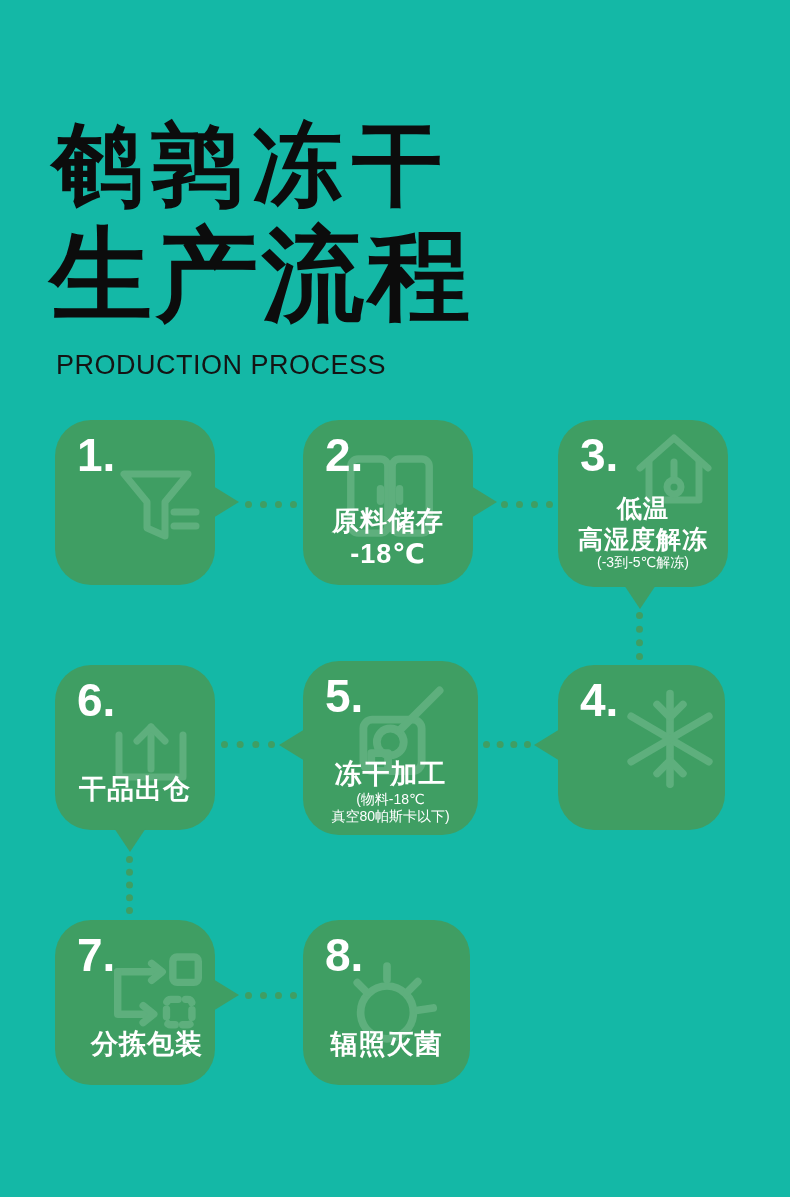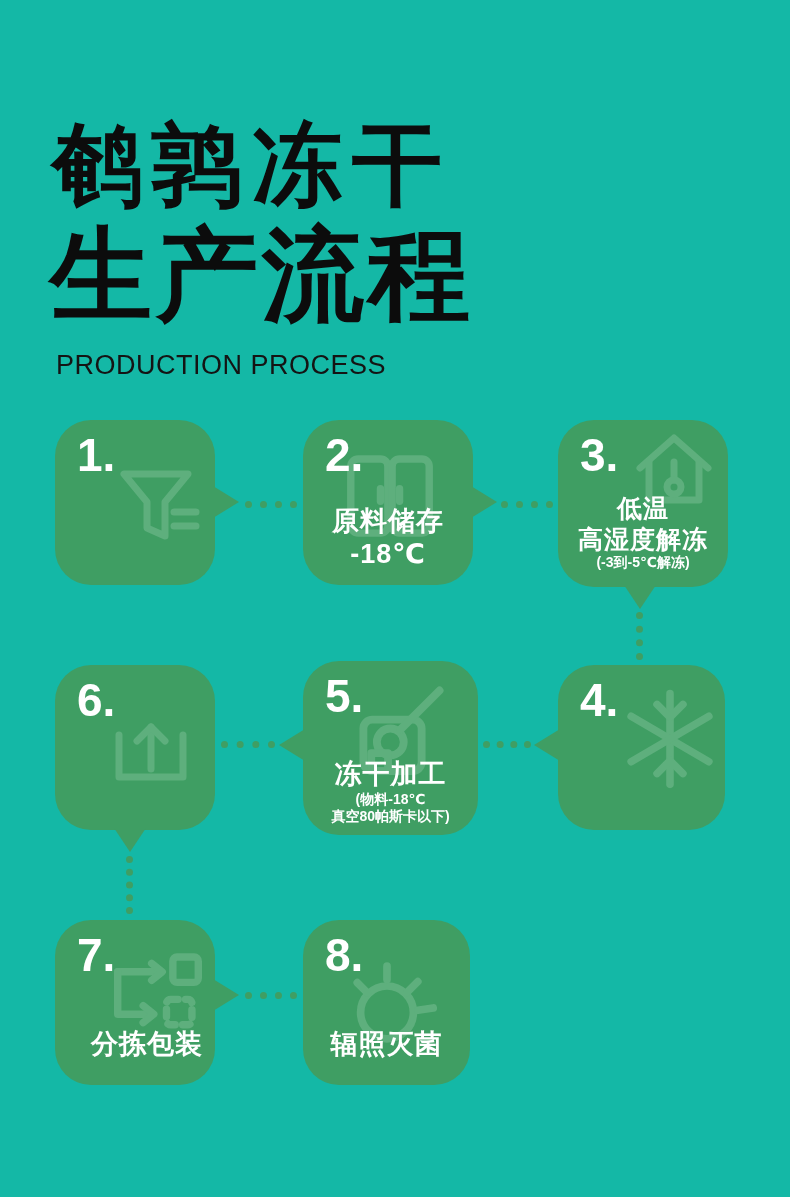--- a/index.html
+++ b/index.html
@@ -17,21 +17,21 @@
 
   
   .card { position:absolute; background:#3F9E63; border-radius:36px; color:#ffffff; }
   .clip { position:absolute; inset:0; border-radius:36px; overflow:hidden; }
   .icon { position:absolute; }
   .ic   { stroke:#5EAF7D; stroke-width:7; fill:none; stroke-linecap:round; stroke-linejoin:round; }
   .num  { position:absolute; top:12px; left:22px; font-size:46px; font-weight:800; line-height:1; }
   .labels { position:absolute; left:0; right:0; text-align:center; line-height:1.22; }
   .label  { font-size:27px; font-weight:700; letter-spacing:1px; }
   .label.sm { font-size:25px; }
-  .note   { font-size:14px; font-weight:700; line-height:1.2; letter-spacing:0; }
+  .note   { font-size:14px; font-weight:400; line-height:1.2; letter-spacing:0; }
 
   
   .tail { position:absolute; width:0; height:0; }
   .tail.right { right:-24px; border-top:16px solid transparent; border-bottom:16px solid transparent; border-left:26px solid #3F9E63; }
   .tail.left  { left:-24px;  border-top:16px solid transparent; border-bottom:16px solid transparent; border-right:26px solid #3F9E63; }
   .tail.down  { bottom:-22px; border-left:16px solid transparent; border-right:16px solid transparent; border-top:24px solid #3F9E63; }
 
   
   .conn { position:absolute; }
   .conn.h { height:0; border-top:7px dotted #3F9E63; }
@@ -147,20 +147,23 @@
     <div class="clip">
       <svg class="icon" style="left:46px;top:30px;width:100px;height:100px;" viewBox="0 0 100 100">
         <g class="ic">
           <path d="M18 40 V82 H82 V40"></path>
           <line x1="50" y1="74" x2="50" y2="32"></line>
           <path d="M36 46 L50 32 L64 46"></path>
         </g>
       </svg>
     </div>
     <div class="num">6.</div>
+    <div class="labels" style="bottom:24px;">
+      <div class="label">干品出仓</div>
+    </div>
     <div class="tail down" style="left:59px;"></div>
   </section>
 
   <section class="card" style="left:55px;top:920px;width:160px;height:165px;">
     <div class="clip">
       <svg class="icon" style="left:50px;top:20px;width:106px;height:106px;" viewBox="0 0 100 100">
         <g class="ic">
           <path d="M12 30 H52"></path>
           <path d="M44 22 L54 30 L44 38"></path>
           <rect x="64" y="16" width="24" height="24" rx="4"></rect>

